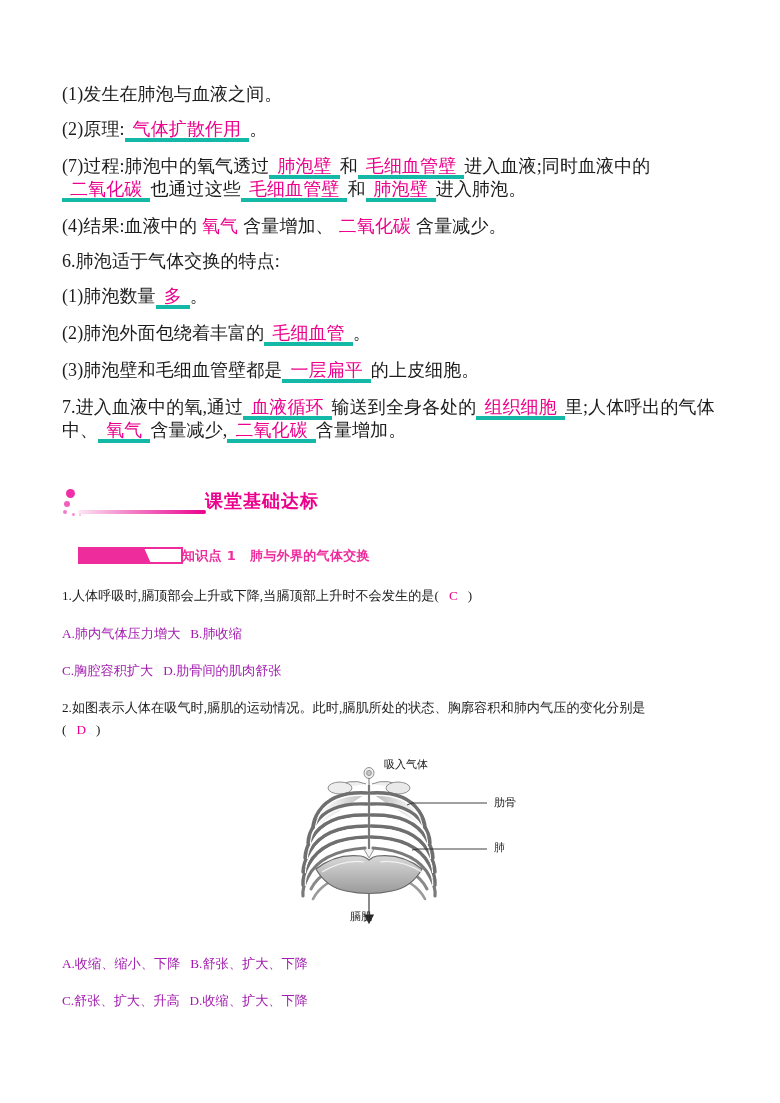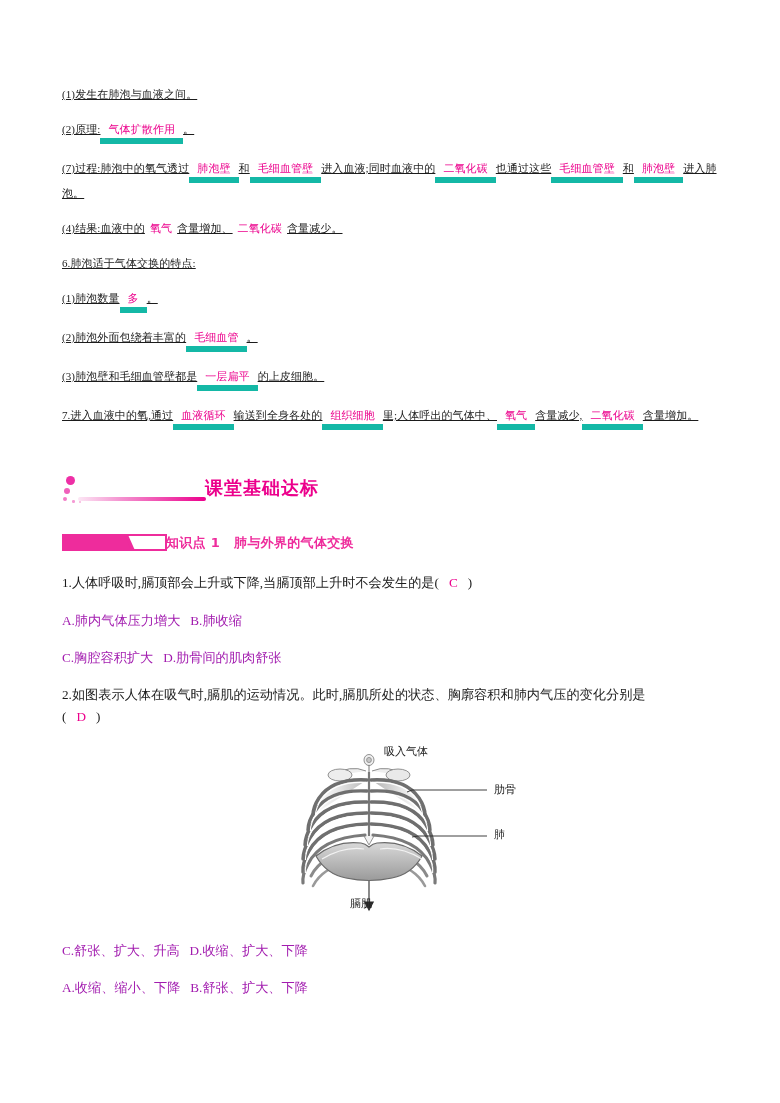--- a/index.html
+++ b/index.html
@@ -25,32 +25,31 @@
   }
   .content {
     position: absolute;
     left: 62px;
     top: 84px;
     width: 660px;
   }
 
   
   .para {
-    font-size: 11px;
+    font-size: 18px;
     line-height: 21px;
     margin: 0 0 14px 0;
     color: #1c1c1c;
     letter-spacing: 0.1px;
-    text-decoration: underline;
   }
 
   
   .blank {
     color: #ec008c;
-    border-bottom: 6px solid #14b8a6;
+    border-bottom: 4px solid #14b8a6;
     padding: 0 8px 0 8px;
     display: inline-block;
     line-height: 17px;
     text-align: center;
     white-space: nowrap;
   }
   .blank.nounder {
     border-bottom: none;
     padding: 0 5px;
   }
@@ -100,20 +99,21 @@
     letter-spacing: 1px;
     text-align: center;
   }
 
   
   .kp-row {
     position: relative;
     height: 24px;
     margin-top: 18px;
     margin-bottom: 16px;
+    margin-left: 16px;
   }
   .kp-flag {
     position: absolute;
     left: 0;
     top: 2px;
     width: 105px;
     height: 17px;
   }
   .kp-flag .solid {
     position: absolute;
@@ -360,21 +360,21 @@
       </svg>
 
       <span class="fig-cap cap-top">吸入气体</span>
       <span class="fig-cap cap-rib">肋骨</span>
       <span class="fig-cap cap-lung">肺</span>
       <span class="fig-cap cap-dia">膈肌</span>
     </div>
   </div>
 
   <p class="opts">
+    <span>A.收缩、缩小、下降</span><span class="gap"></span><span>B.舒张、扩大、下降</span>
+  </p>
+
+  <p class="opts">
     <span>C.舒张、扩大、升高</span><span class="gap"></span><span>D.收缩、扩大、下降</span>
-  </p>
-
-  <p class="opts">
-    <span>A.收缩、缩小、下降</span><span class="gap"></span><span>B.舒张、扩大、下降</span>
   </p>
 
 </div>
 </div>
 
 </body></html>

